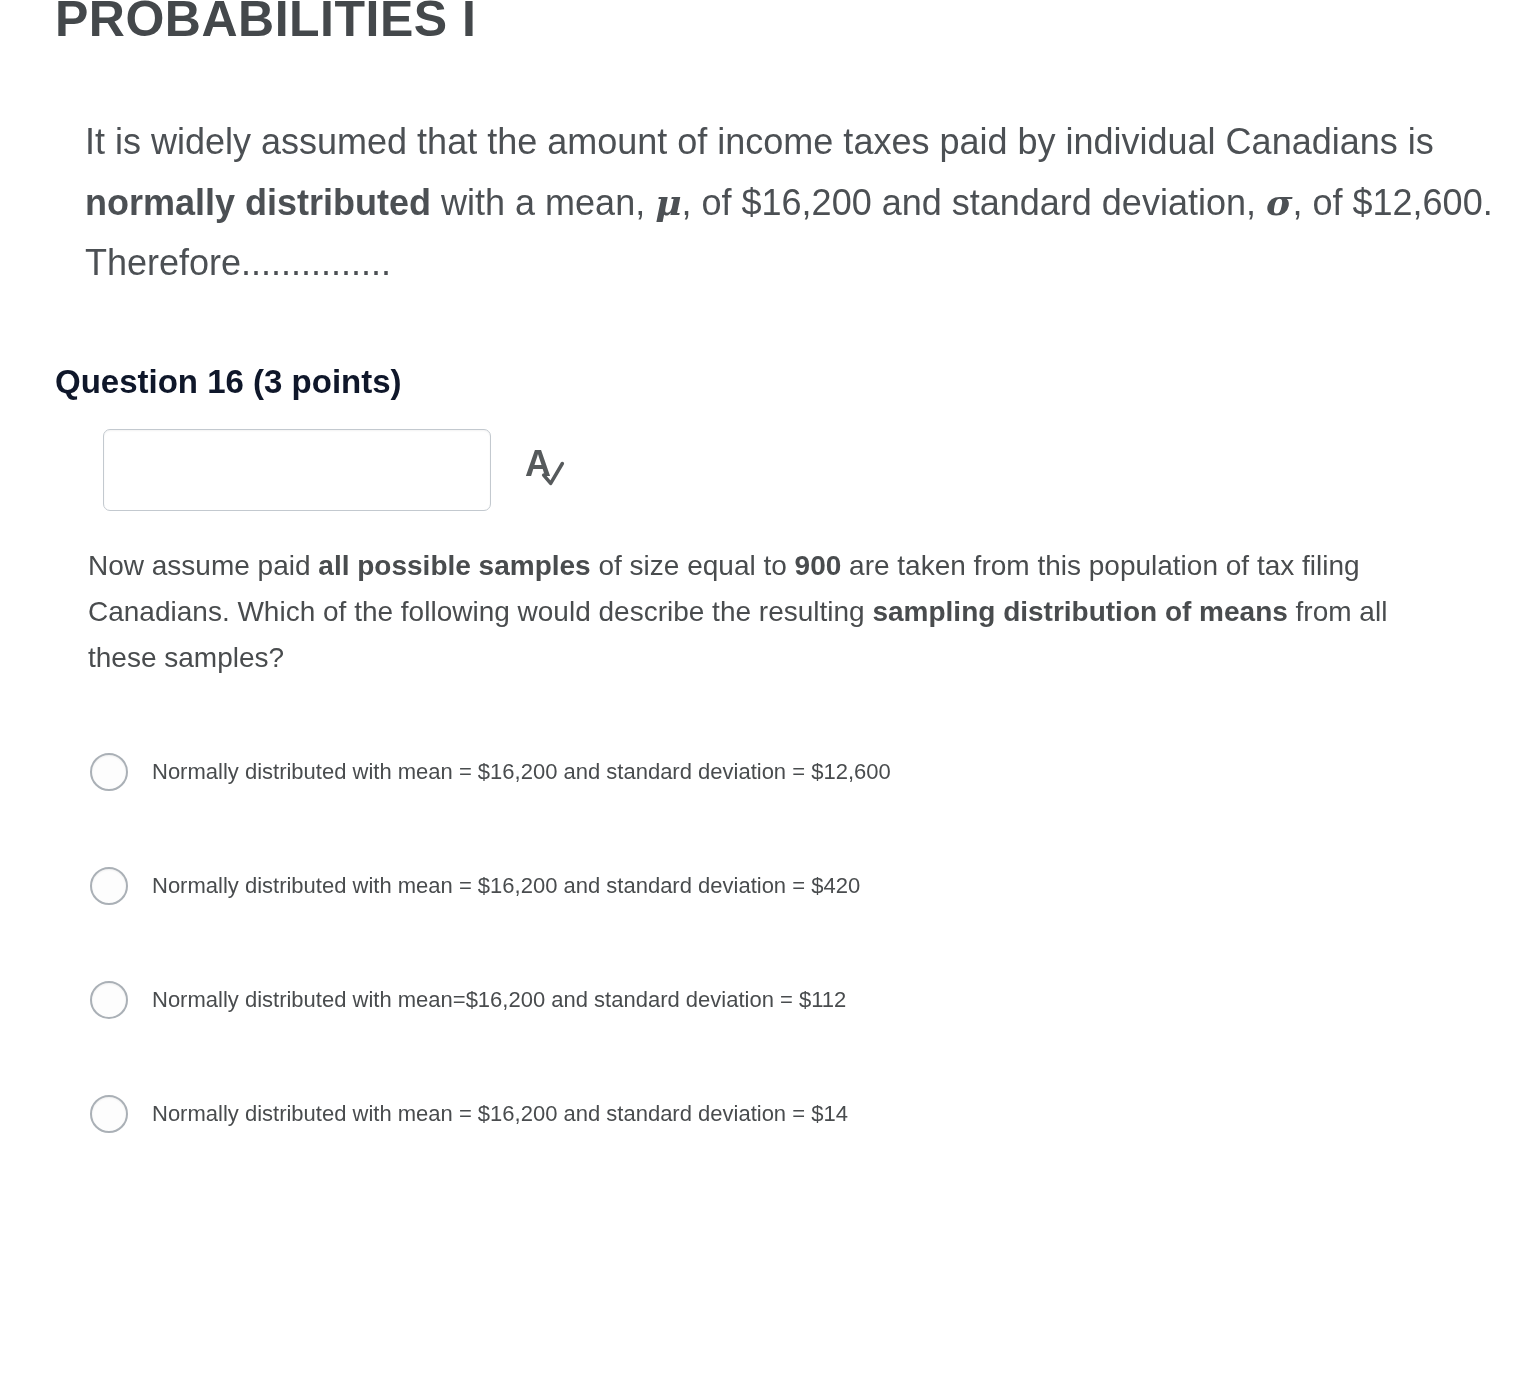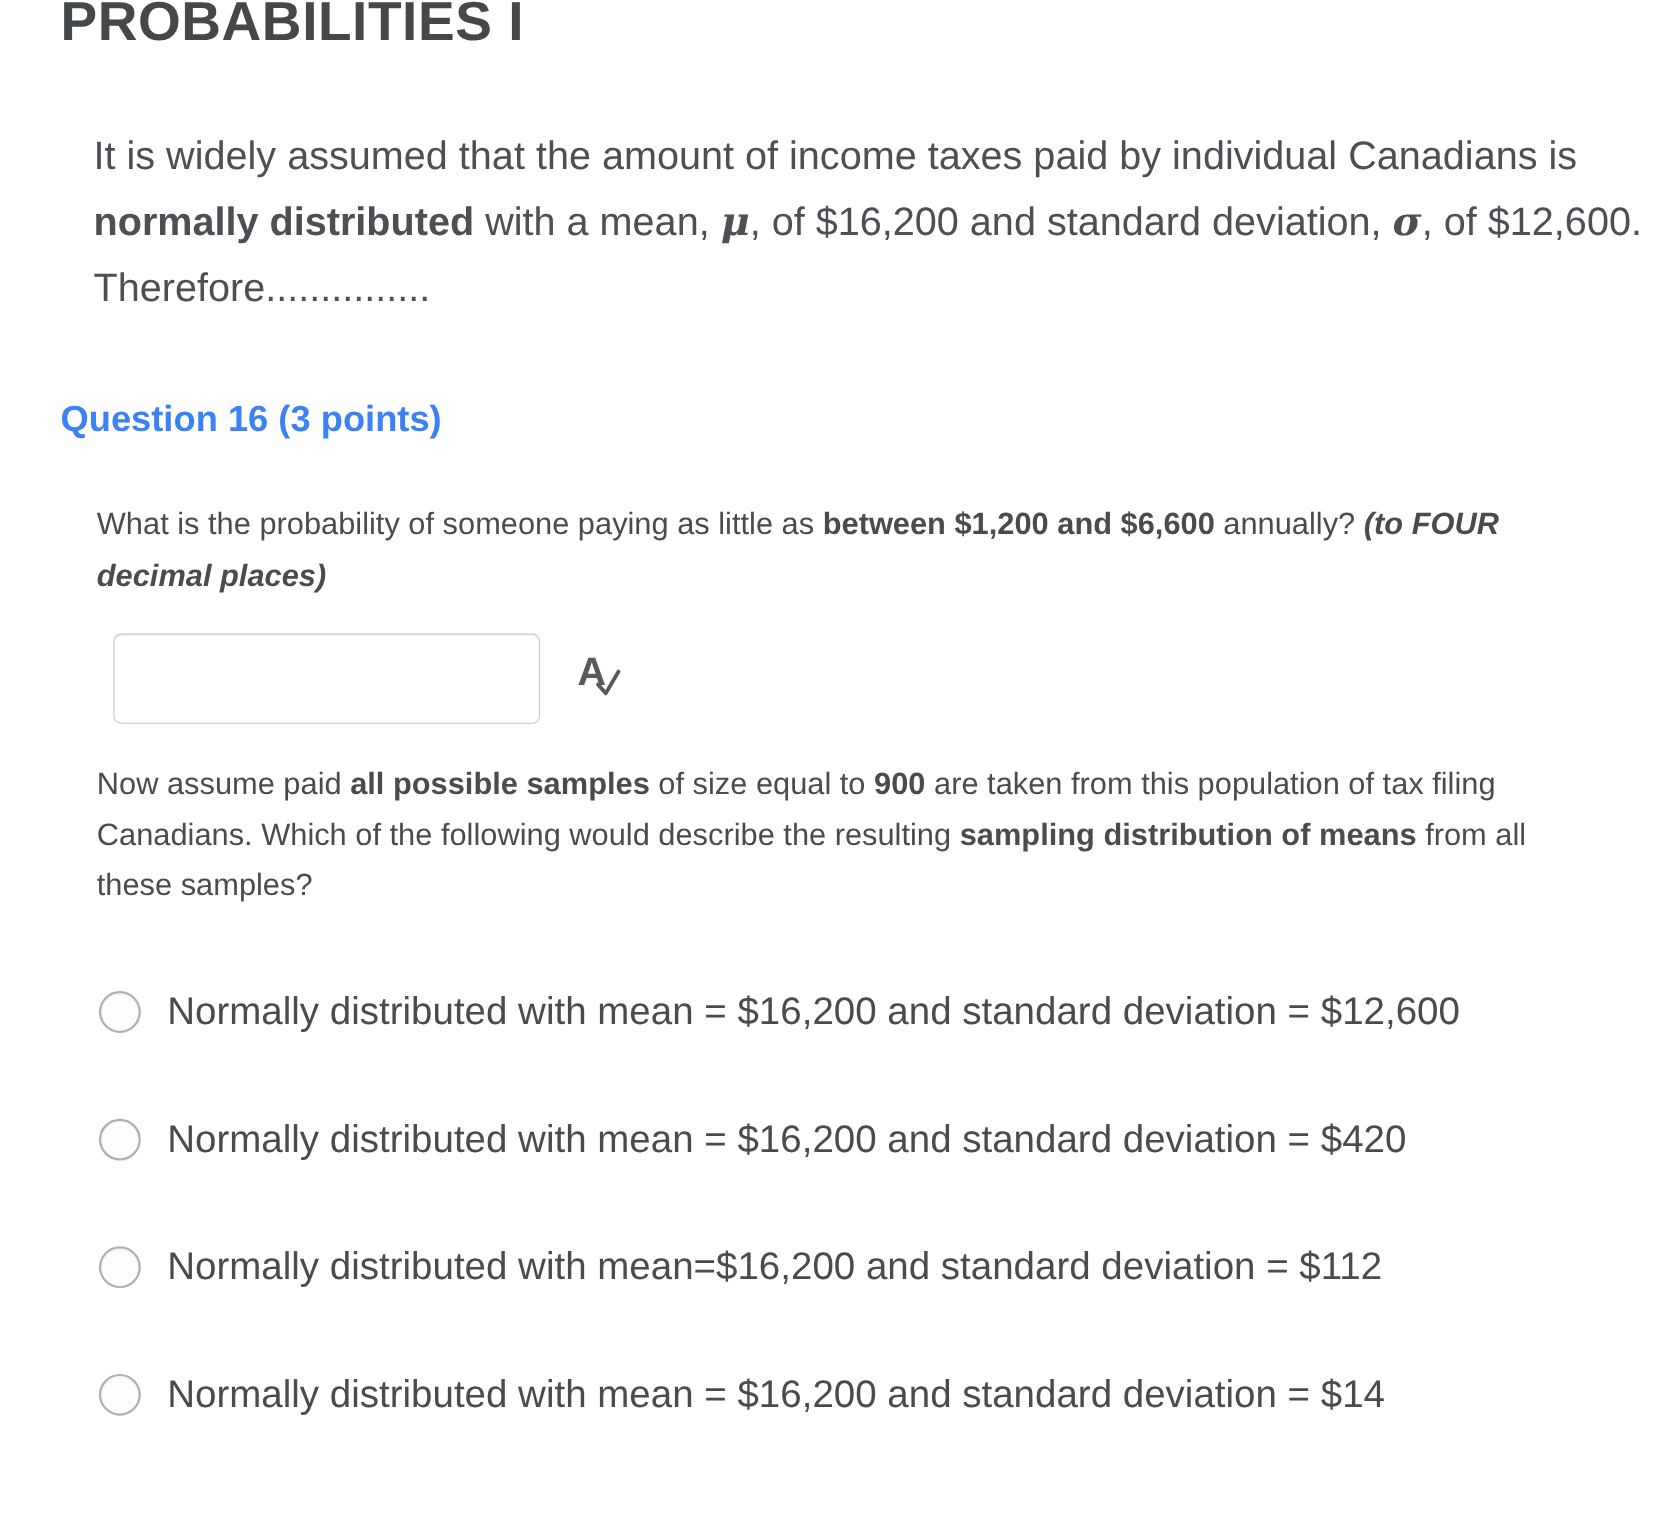--- a/index.html
+++ b/index.html
@@ -31,21 +31,21 @@
   .intro b { font-weight: 700; }
   .math-symbol {
     font-family: "DejaVu Serif", serif;
     font-style: italic;
     font-weight: 700;
   }
 
   .q-heading {
     margin-top: 70px;
     font-size: 33px;
-    color: #3b82f6;
+    color: #0f172a;
   }
   .q-heading .q-num { font-weight: 700; }
 
   .q-body {
     margin: 52px 0 0 33px;
     max-width: 1378px;
     font-size: 28px;
     line-height: 48px;
     color: #494c4e;
   }
@@ -106,36 +106,35 @@
   .radio {
     flex: 0 0 auto;
     width: 38px;
     height: 38px;
     border-radius: 50%;
     border: 2px solid #aab0b6;
     background: #fdfdfd;
     box-shadow: inset 0 1px 2px rgba(0,0,0,0.06);
   }
   .option-label {
-    font-size: 35px;
+    font-size: 22px;
     color: #494c4e;
   }
 </style>
 </head>
 <body>
 
 <div class="page">
 
   <h1 class="page-title">PROBABILITIES I</h1>
 
   <p class="intro"><span>It is widely assumed that the amount of income taxes paid by individual Canadians is </span><b>normally distributed</b><span> with a mean, </span><span class="math-symbol">μ</span><span>, of $16,200 and standard deviation, </span><span class="math-symbol">σ</span><span>, of $12,600.   Therefore...............</span></p>
 
   <h2 class="q-heading"><span class="q-num">Question 16</span><span> (3 points)</span></h2>
 
-  <p class="q-body"><span>What is the probability of someone paying as little as </span><b>between $1,200 and $6,600</b><span> annually?  </span><span class="bi">(to FOUR decimal places)</span></p>
 
   <div class="answer-row">
     <input type="text" class="answer-input" value="" style="">
     <span class="editor-icon">
       <span class="eicon-a">A</span>
       <svg width="28" height="28" viewBox="0 0 24 24">
         <path d="M4 13 L10 20 L20 3" stroke="#565a5c" stroke-width="3" fill="none" stroke-linecap="round" stroke-linejoin="round"></path>
       </svg>
     </span>
   </div>

